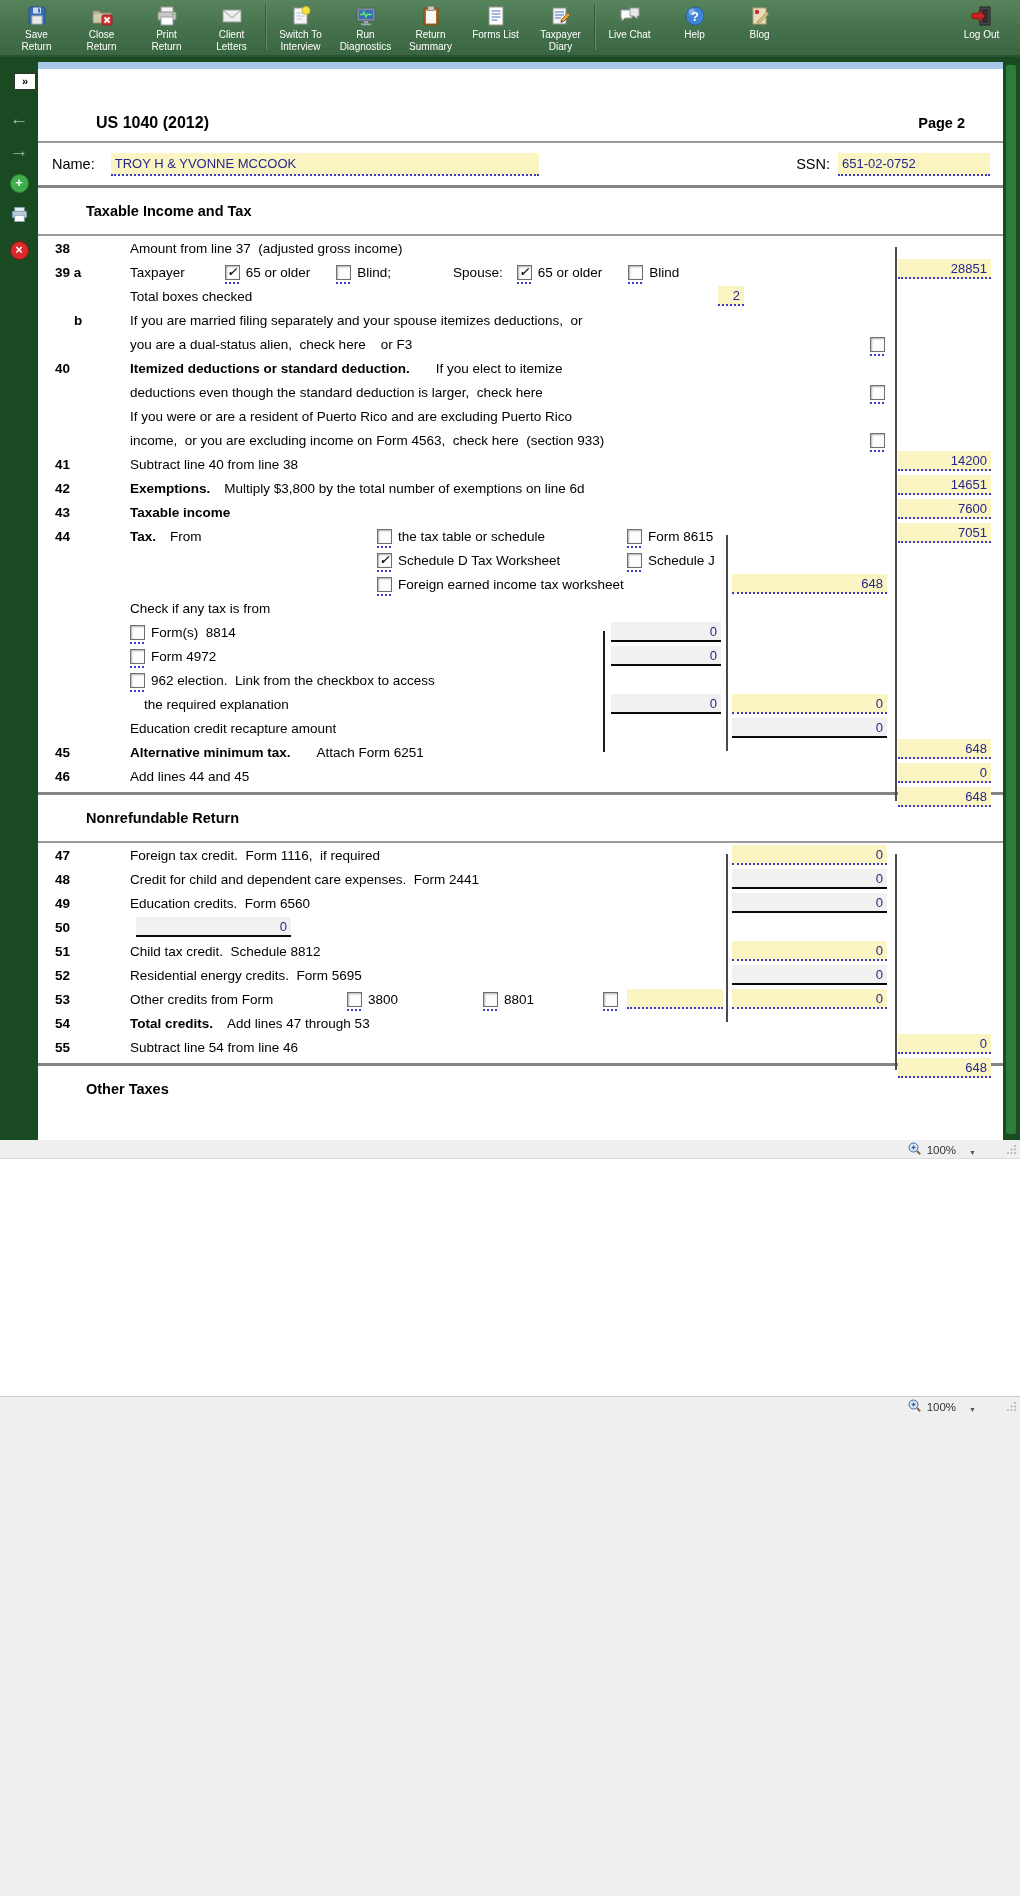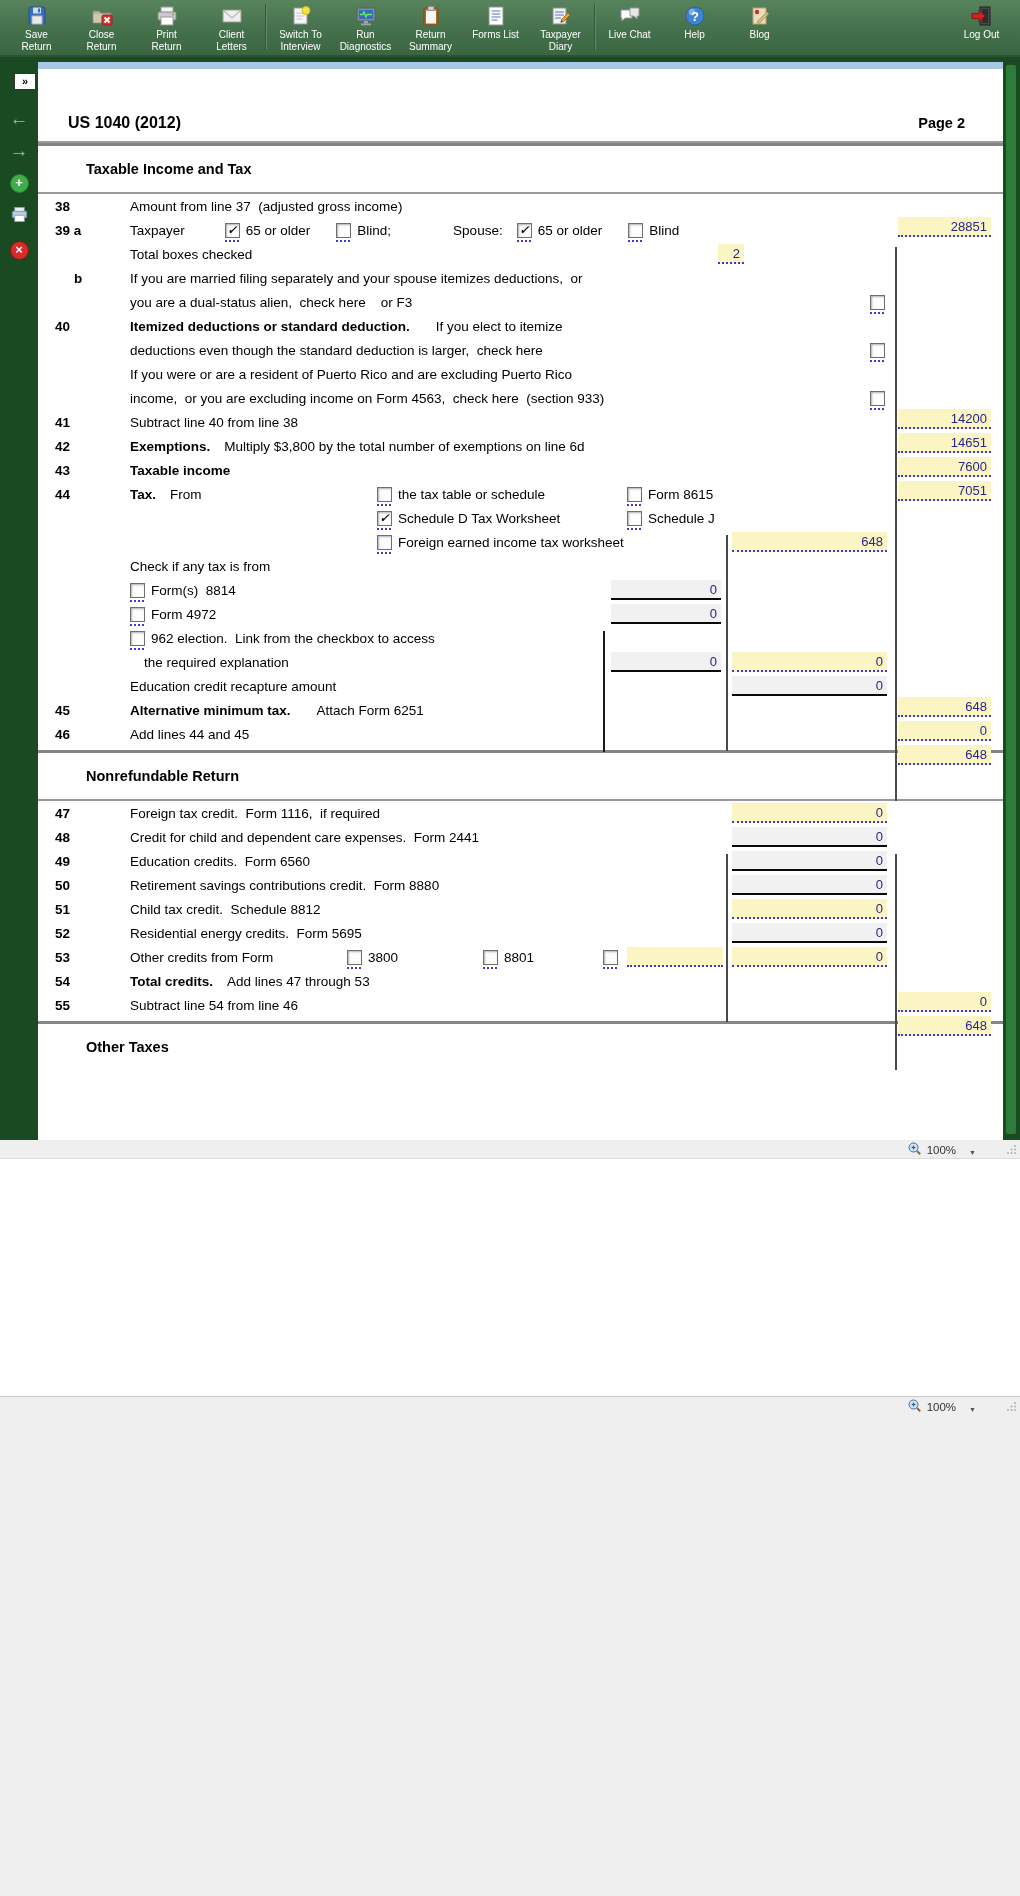--- a/index.html
+++ b/index.html
@@ -25,21 +25,21 @@
   .side-arrow{color:#9cc09c;font-size:19px;font-weight:bold;line-height:20px;margin-top:12px;cursor:pointer;}
   .side-circle{width:17px;height:17px;border-radius:50%;color:#fff;font-size:13px;font-weight:bold;
                line-height:16px;text-align:center;margin-top:13px;cursor:pointer;}
   .sc-green{background:#3fae4a;border:1px solid #2c8035;}
   .sc-red{background:#d92b2b;border:1px solid #8e1515;}
   .side-print{margin-top:12px;cursor:pointer;}
 
   
   .page{position:absolute;left:38px;top:5px;right:17px;bottom:0;background:#fff;overflow:hidden;}
   .page::before{content:"";position:absolute;left:0;top:0;right:0;height:7px;background:#a9c7e7;}
-  .title-row{display:flex;align-items:baseline;margin-top:52px;padding:0 38px 0 30px;}
+  .title-row{display:flex;align-items:baseline;margin-top:52px;padding:0 38px 0 30px;margin-left:28px;}
   .form-title{font-size:16px;font-weight:bold;color:#000;}
   .page-num{margin-left:auto;font-size:14.5px;font-weight:bold;}
   .rule{height:2px;background:#9a9a9a;}
   .rule3{height:3px;background:#858585;}
   .r1{margin-top:9px;}
   .mt4{margin-top:4px;}
   .name-row{display:flex;align-items:center;height:42px;padding:0 13px 0 14px;font-size:14.5px;}
   .hfield{height:21px;line-height:21px;background:#fbf5c4;border-bottom:2px dotted #3c3ccc;
           color:#26268a;font-size:13px;padding-left:4px;white-space:nowrap;overflow:hidden;box-sizing:content-box;cursor:text;}
   .name-f{width:424px;margin-left:16px;}
@@ -260,20 +260,26 @@
     </div>
 
     <div class="page">
 
       <div class="title-row">
         <span class="form-title">US 1040 (2012)</span>
         <span class="page-num">Page 2</span>
       </div>
       <div class="rule r1"></div>
 
+      <div class="name-row">
+        <span>Name:</span>
+        <span class="hfield name-f">TROY H &amp; YVONNE MCCOOK</span>
+        <span class="ssn-l">SSN:</span>
+        <span class="hfield ssn-f">651-02-0752</span>
+      </div>
       <div class="rule3"></div>
 
       <div class="sec-title">Taxable Income and Tax</div>
       <div class="rule"></div>
 
       <div>
 
         <div class="row">
           <span class="c-num">38</span>
           <span class="c-desc">
@@ -582,23 +588,20 @@
               <span>Education credits.  Form 6560</span>
             </span>
           <span class="c-mid">
               <span class="fld grayf">0</span>
             </span>
           <span class="c-right"></span>
         </div>
 
         <div class="row">
           <span class="c-num">50</span>
-          <span class="c-desc">
-              <span>Retirement savings contributions credit.  Form 8880</span>
-            </span>
           <span class="c-mid">
               <span class="fld grayf">0</span>
             </span>
           <span class="c-right"></span>
         </div>
 
         <div class="row">
           <span class="c-num">51</span>
           <span class="c-desc">
               <span>Child tax credit.  Schedule 8812</span>

